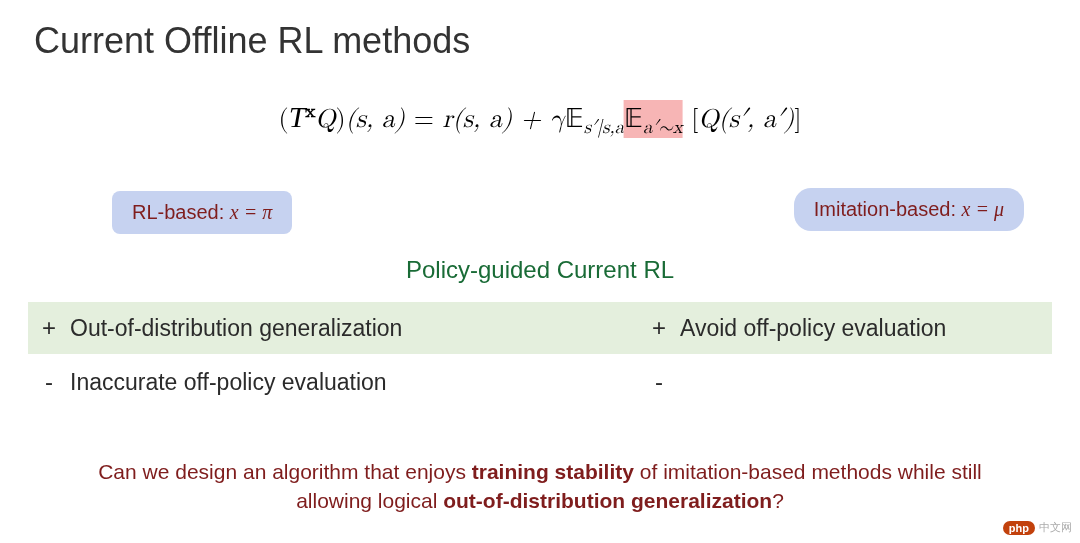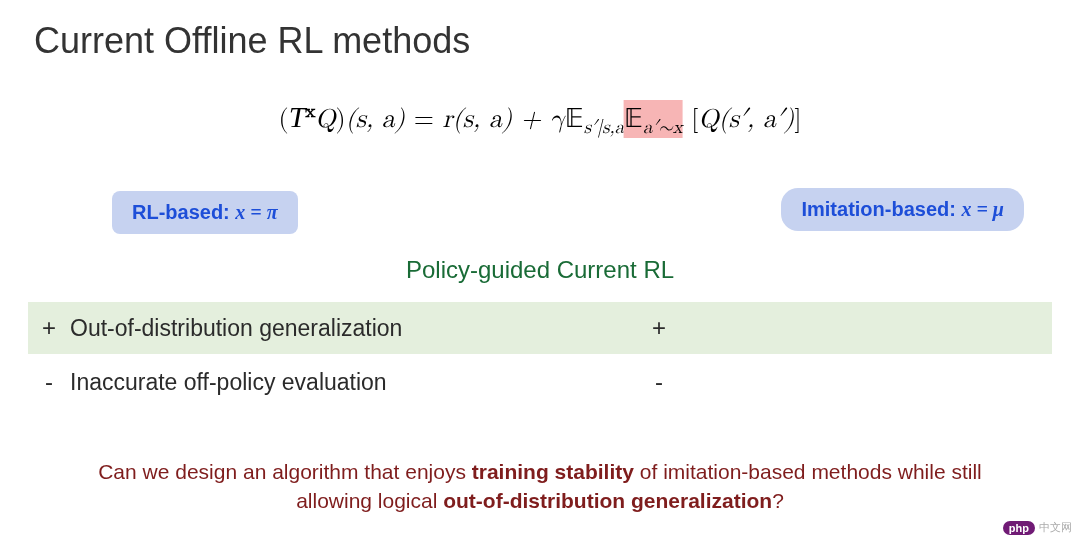--- a/index.html
+++ b/index.html
@@ -36,22 +36,22 @@
     .equation .hl {
       background: #f7b5b5;
       padding: 6px 0;
     }
     .badge {
       position: absolute;
       background: #c6d2f0;
       border-radius: 8px;
       padding: 10px 20px;
       font-size: 20px;
-      font-weight: bold;
-      color: #1d4ed8;
+      font-weight: normal;
+      color: #7f1d1d;
       font-family: Arial, sans-serif;
     }
     .badge .var { font-family: Georgia, serif; font-style: italic; }
     .badge-left { top: 191px; left: 112px; }
     .badge-right { top: 188px; right: 56px; border-radius: 17px; }
     .subtitle {
       position: absolute;
       top: 256px;
       left: 50%;
       transform: translateX(-50%);
@@ -94,21 +94,21 @@
       right: 8px;
       bottom: 8px;
       display: flex;
       align-items: center;
       gap: 4px;
       font-size: 11px;
       color: #aaa;
       font-family: sans-serif;
     }
     .php-pill {
-      background: #701a75;
+      background: #c2410c;
       color: #fff;
       font-weight: bold;
       border-radius: 10px;
       padding: 1px 6px;
       font-size: 11px;
     }
     .italic { font-style: italic; }
   </style>
 </head>
 <body>
@@ -129,20 +129,21 @@
 
 <div class="subtitle">Policy-guided Current RL</div>
 
 <div class="table-row row-plus">
   <div class="col-left">
     <span class="sign">+</span>
     <span>Out-of-distribution generalization</span>
   </div>
   <div class="col-right">
     <span class="sign">+</span>
+    <span>Avoid off-policy evaluation</span>
   </div>
 </div>
 
 <div class="table-row row-minus">
   <div class="col-left">
     <span class="sign minus">-</span>
     <span>Inaccurate off-policy evaluation</span>
   </div>
   <div class="col-right">
     <span class="sign minus">-</span>

